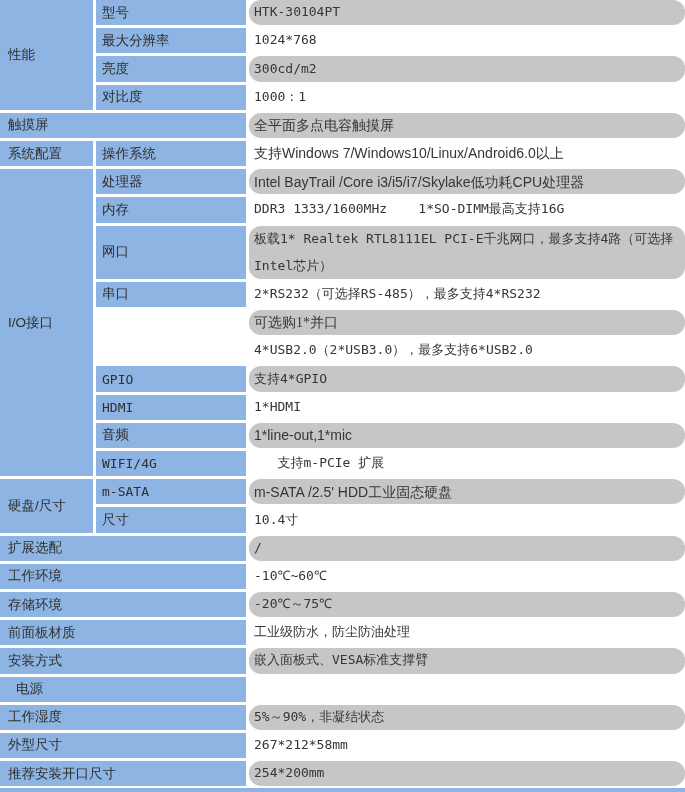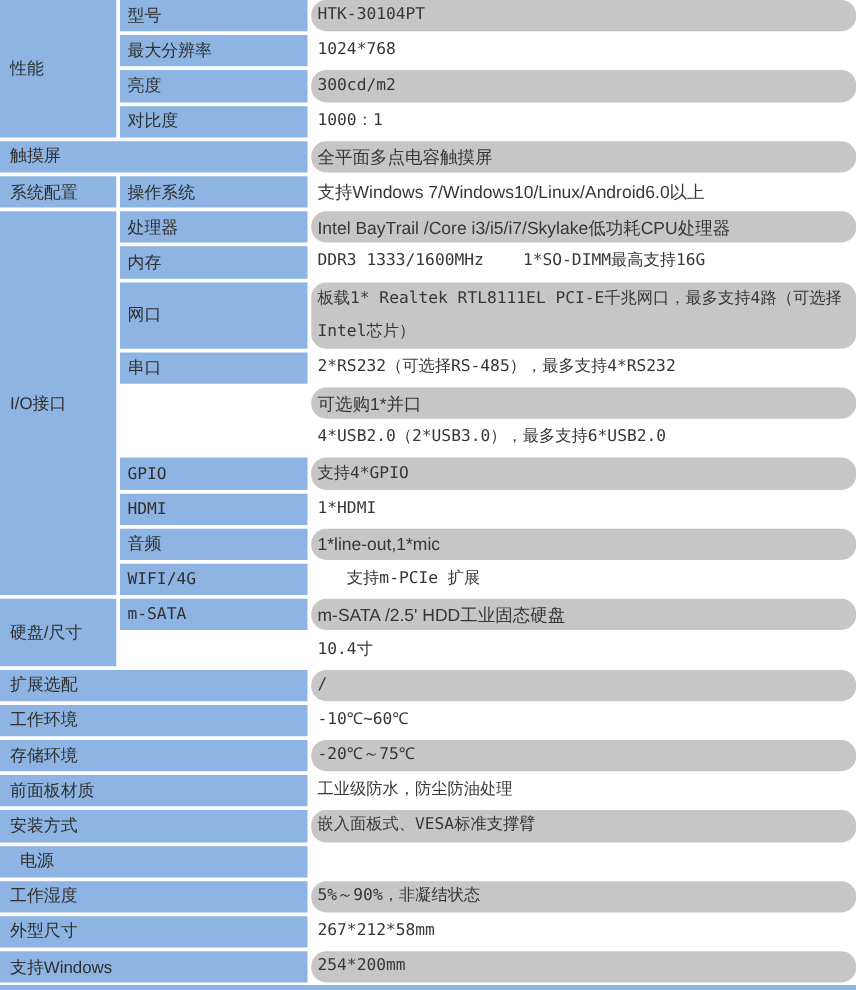--- a/index.html
+++ b/index.html
@@ -94,21 +94,21 @@
     </div>
     <div class="cell-blue cell-sub" style="grid-area: 9 / 2 / span 2;">网口</div>
     <div class="cell-val bg-gray f-mono val-tall" style="grid-area: 9 / 3 / span 2;">
       <span>板载1* Realtek RTL8111EL PCI-E千兆网口，最多支持4路（可选择Intel芯片）</span>
     </div>
     <div class="cell-blue cell-sub" style="grid-area: 11 / 2 / span 1;">串口</div>
     <div class="cell-val bg-white f-mono" style="grid-area: 11 / 3 / span 1;">
       <span>2*RS232（可选择RS-485），最多支持4*RS232</span>
     </div>
     <div class="cell-blue cell-sub" style="grid-area: 12 / 2 / span 1; margin-top: 28px;">并口</div>
-    <div class="cell-val bg-gray f-sans" style="grid-area: 12 / 3 / span 1;">
+    <div class="cell-val bg-gray f-sans" style="grid-area: 12 / 3 / span 1; font-family: Liberation Serif, serif;">
       <span>可选购1*并口</span>
     </div>
     <div class="cell-val bg-white f-mono" style="grid-area: 13 / 3 / span 1;">
       <span>4*USB2.0（2*USB3.0），最多支持6*USB2.0</span>
     </div>
     <div class="cell-blue cell-sub f-mono" style="grid-area: 14 / 2 / span 1;">GPIO</div>
     <div class="cell-val bg-gray f-mono" style="grid-area: 14 / 3 / span 1;">
       <span>支持4*GPIO</span>
     </div>
     <div class="cell-blue cell-sub f-mono" style="grid-area: 15 / 2 / span 1;">HDMI</div>
@@ -121,20 +121,21 @@
     </div>
     <div class="cell-blue cell-sub f-mono" style="grid-area: 17 / 2 / span 1;">WIFI/4G</div>
     <div class="cell-val bg-white f-mono" style="grid-area: 17 / 3 / span 1;">
       <span>   支持m-PCIe 扩展</span>
     </div>
     <div class="cell-blue" style="grid-area: 18 / 1 / span 2;">硬盘/尺寸</div>
     <div class="cell-blue cell-sub f-mono" style="grid-area: 18 / 2 / span 1;">m-SATA</div>
     <div class="cell-val bg-gray f-sans" style="grid-area: 18 / 3 / span 1;">
       <span>m-SATA /2.5' HDD工业固态硬盘</span>
     </div>
+    <div class="cell-blue cell-sub" style="grid-area: 19 / 2 / span 1;">尺寸</div>
     <div class="cell-val bg-white f-mono" style="grid-area: 19 / 3 / span 1;">
       <span>10.4寸</span>
     </div>
     <div class="cell-blue" style="grid-area: 20 / 1 / span 1 / 3;">扩展选配</div>
     <div class="cell-val bg-gray f-mono" style="grid-area: 20 / 3 / span 1;">
       <span>/</span>
     </div>
     <div class="cell-blue" style="grid-area: 21 / 1 / span 1 / 3;">工作环境</div>
     <div class="cell-val bg-white f-mono" style="grid-area: 21 / 3 / span 1;">
       <span>-10℃~60℃</span>
@@ -156,18 +157,18 @@
       <span>DC12V @ 5A（可特殊定制航空接口）</span>
     </div>
     <div class="cell-blue" style="grid-area: 26 / 1 / span 1 / 3;">工作湿度</div>
     <div class="cell-val bg-gray f-mono" style="grid-area: 26 / 3 / span 1;">
       <span>5%～90%，非凝结状态</span>
     </div>
     <div class="cell-blue" style="grid-area: 27 / 1 / span 1 / 3;">外型尺寸</div>
     <div class="cell-val bg-white f-mono" style="grid-area: 27 / 3 / span 1;">
       <span>267*212*58mm</span>
     </div>
-    <div class="cell-blue" style="grid-area: 28 / 1 / span 1 / 3;">支持Windows</div>
+    <div class="cell-blue" style="grid-area: 28 / 1 / span 1 / 3;">推荐安装开口尺寸</div>
     <div class="cell-val bg-gray f-mono" style="grid-area: 28 / 3 / span 1;">
       <span>254*200mm</span>
     </div>
   </div>
 <div class="bottom-bar"></div>
 
 </body></html>

